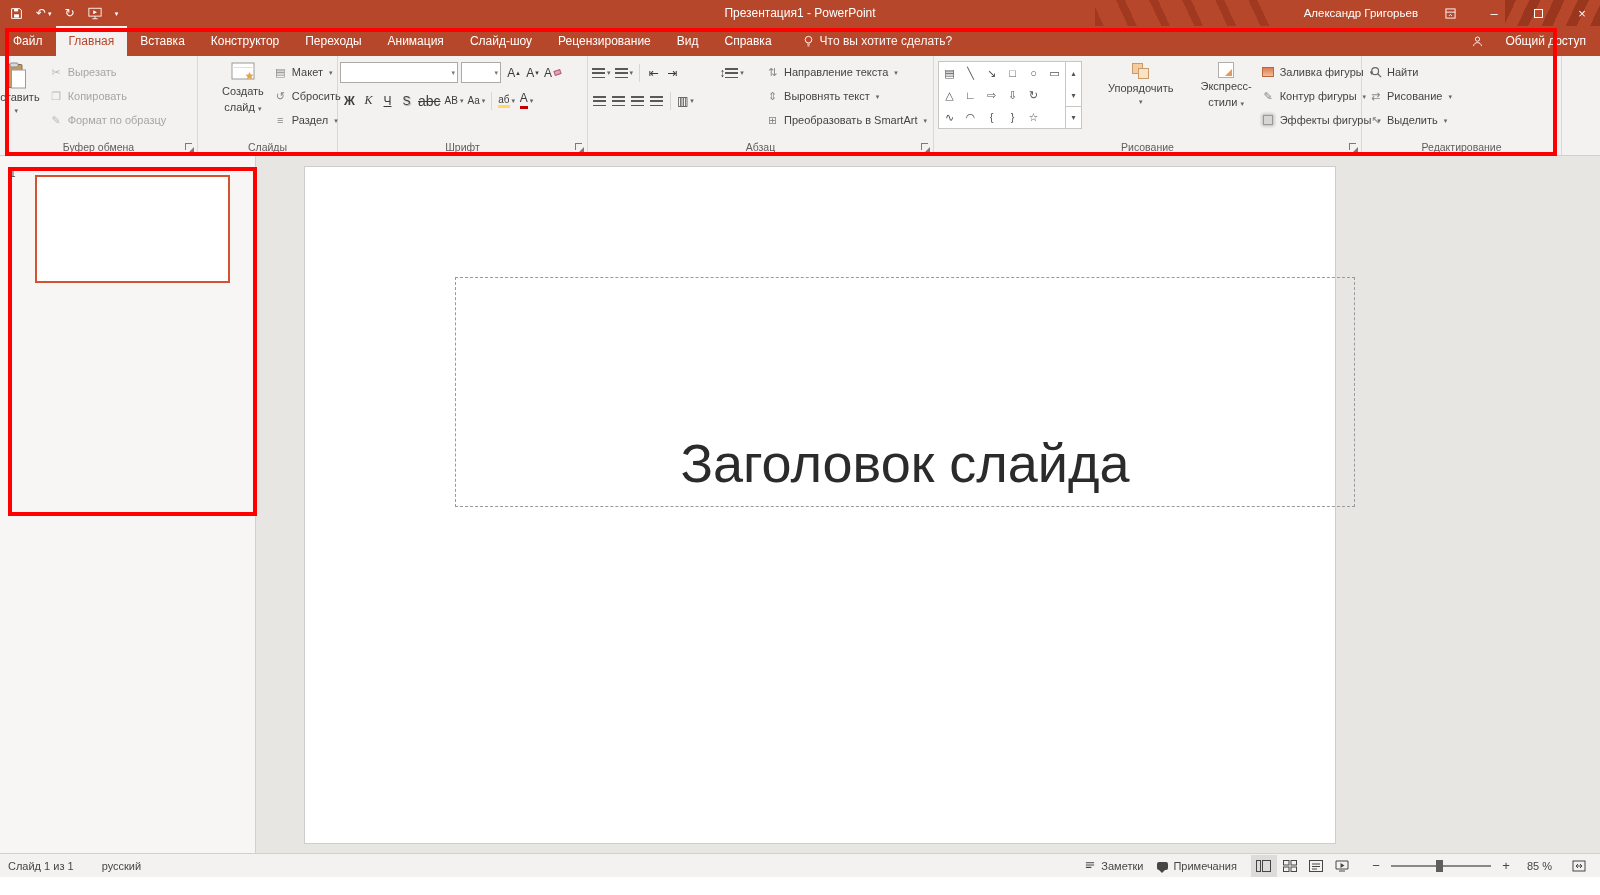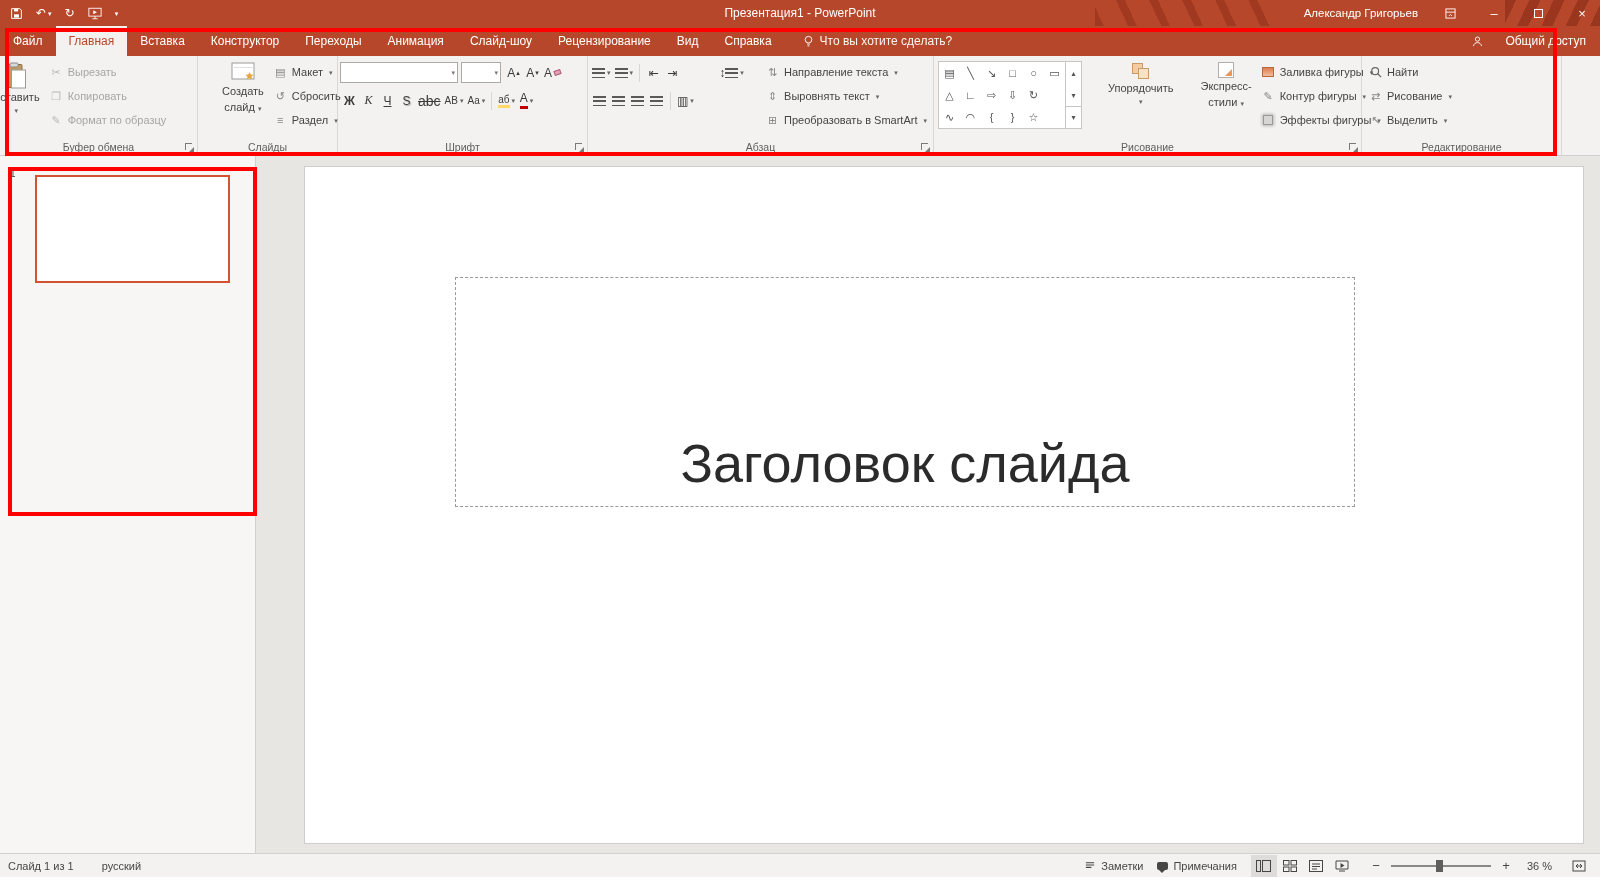--- a/index.html
+++ b/index.html
@@ -80,21 +80,21 @@
 
 
 .mag{flex:none;}
 
 
 .mainbody{position:absolute;left:0;top:156px;right:0;height:697px;display:flex;z-index:1;}
 .slidepanel{position:relative;width:256px;background:#f7f6f5;border-right:1px solid #d2d0ce;flex:none;}
 .thumb-num{position:absolute;left:10px;top:12px;font-size:10px;color:#444;}
 .thumb{position:absolute;left:35px;top:19px;width:195px;height:108px;background:#fff;border:2px solid #D35230;}
 .editor{position:relative;flex:1;background:#e8e6e3;}
-.slide{position:absolute;left:48px;top:10px;width:1280px;height:678px;background:#fff;border:1px solid #cfcdcb;}
+.slide{position:absolute;left:48px;top:10px;width:1032px;height:678px;background:#fff;border:1px solid #cfcdcb;}
 .ph{position:absolute;border:1px dashed #9a9a9a;display:flex;justify-content:center;}
 .title-ph{left:150px;top:110px;width:900px;height:230px;align-items:flex-end;padding-bottom:12px;font-size:54px;font-weight:300;color:#2b2b2b;}
 .subtitle-ph{left:150px;top:352px;width:900px;height:163px;align-items:flex-start;padding-top:6px;font-size:27px;color:#343434;}
 
 
 .statusbar{position:absolute;left:0;top:853px;right:0;height:24px;background:#f3f2f1;border-top:1px solid #d2d0ce;display:flex;align-items:center;font-size:11px;color:#484644;z-index:3;padding:0 8px;}
 .sb-left{display:flex;gap:28px;}
 .sb-right{margin-left:auto;display:flex;align-items:center;gap:14px;}
 .sb-item{display:flex;align-items:center;gap:5px;white-space:nowrap;}
 .viewbtns{display:flex;}
@@ -542,21 +542,21 @@
             </svg>
         </span>
       </span>
       <span class="zoomctl">
         <span class="zbtn">−</span>
         <span class="ztrack">
           <span class="zknob"></span>
         </span>
         <span class="zbtn">+</span>
       </span>
-      <span class="sb-item">36 %</span>
+      <span class="sb-item">85 %</span>
       <span class="vb">
         <svg width="14" height="12" viewBox="0 0 14 12">
             <rect x="1" y="1" width="12" height="10" fill="none" stroke="#484644"></rect>
             <path d="M4 6h6M6 4L4 6l2 2M8 4l2 2-2 2" fill="none" stroke="#484644"></path>
           </svg>
       </span>
     </div>
   </div>
 
   <div class="bottomstrip"></div>

